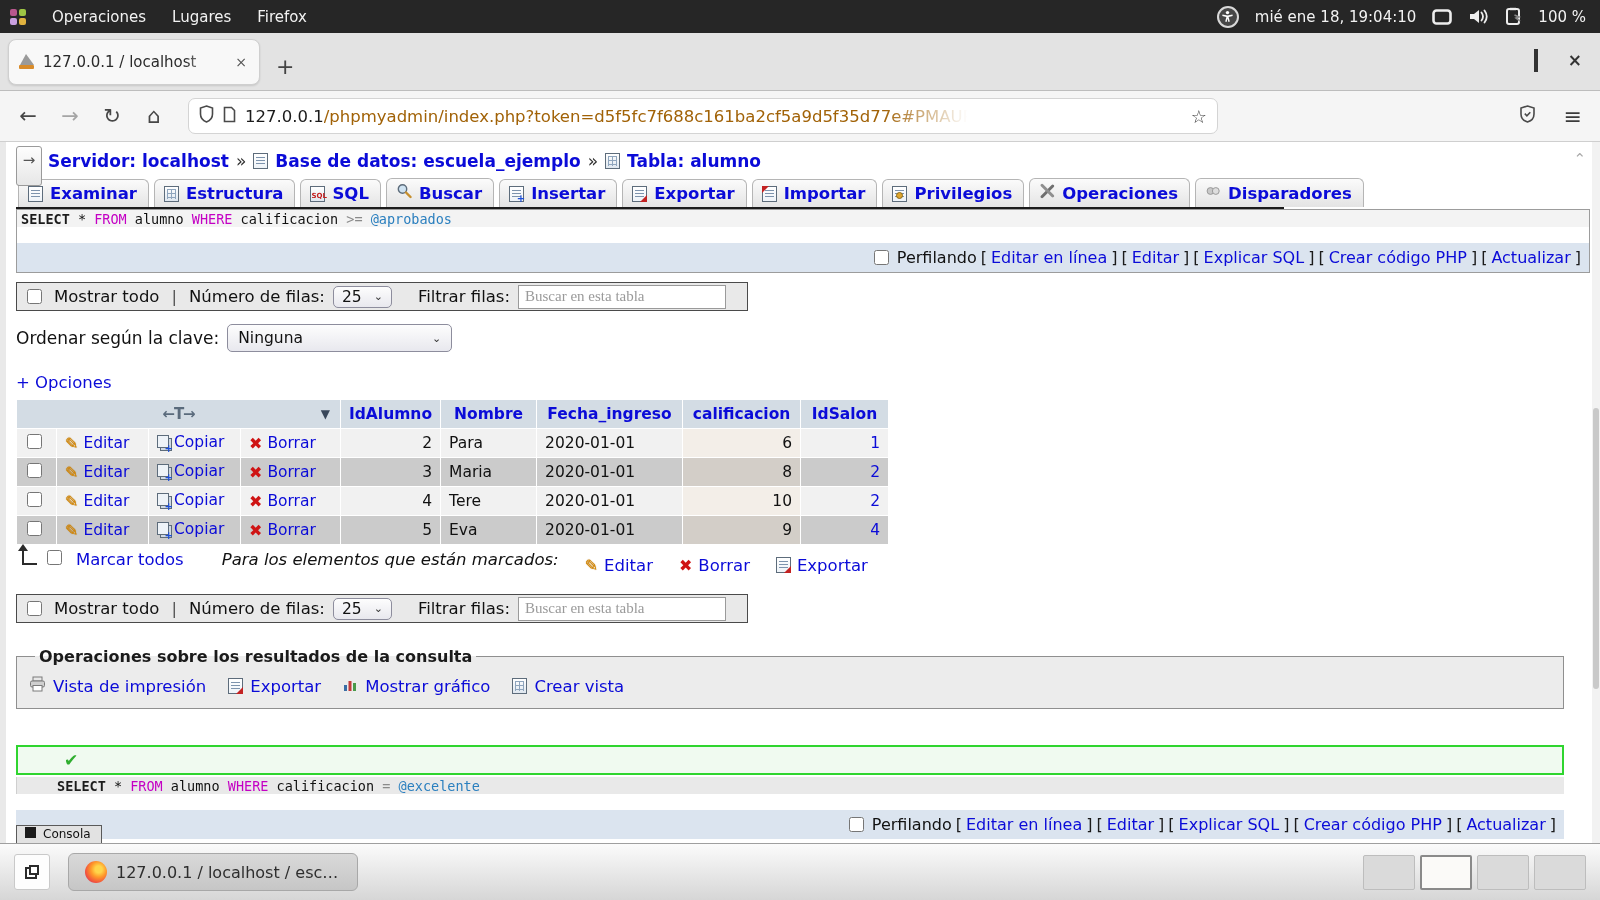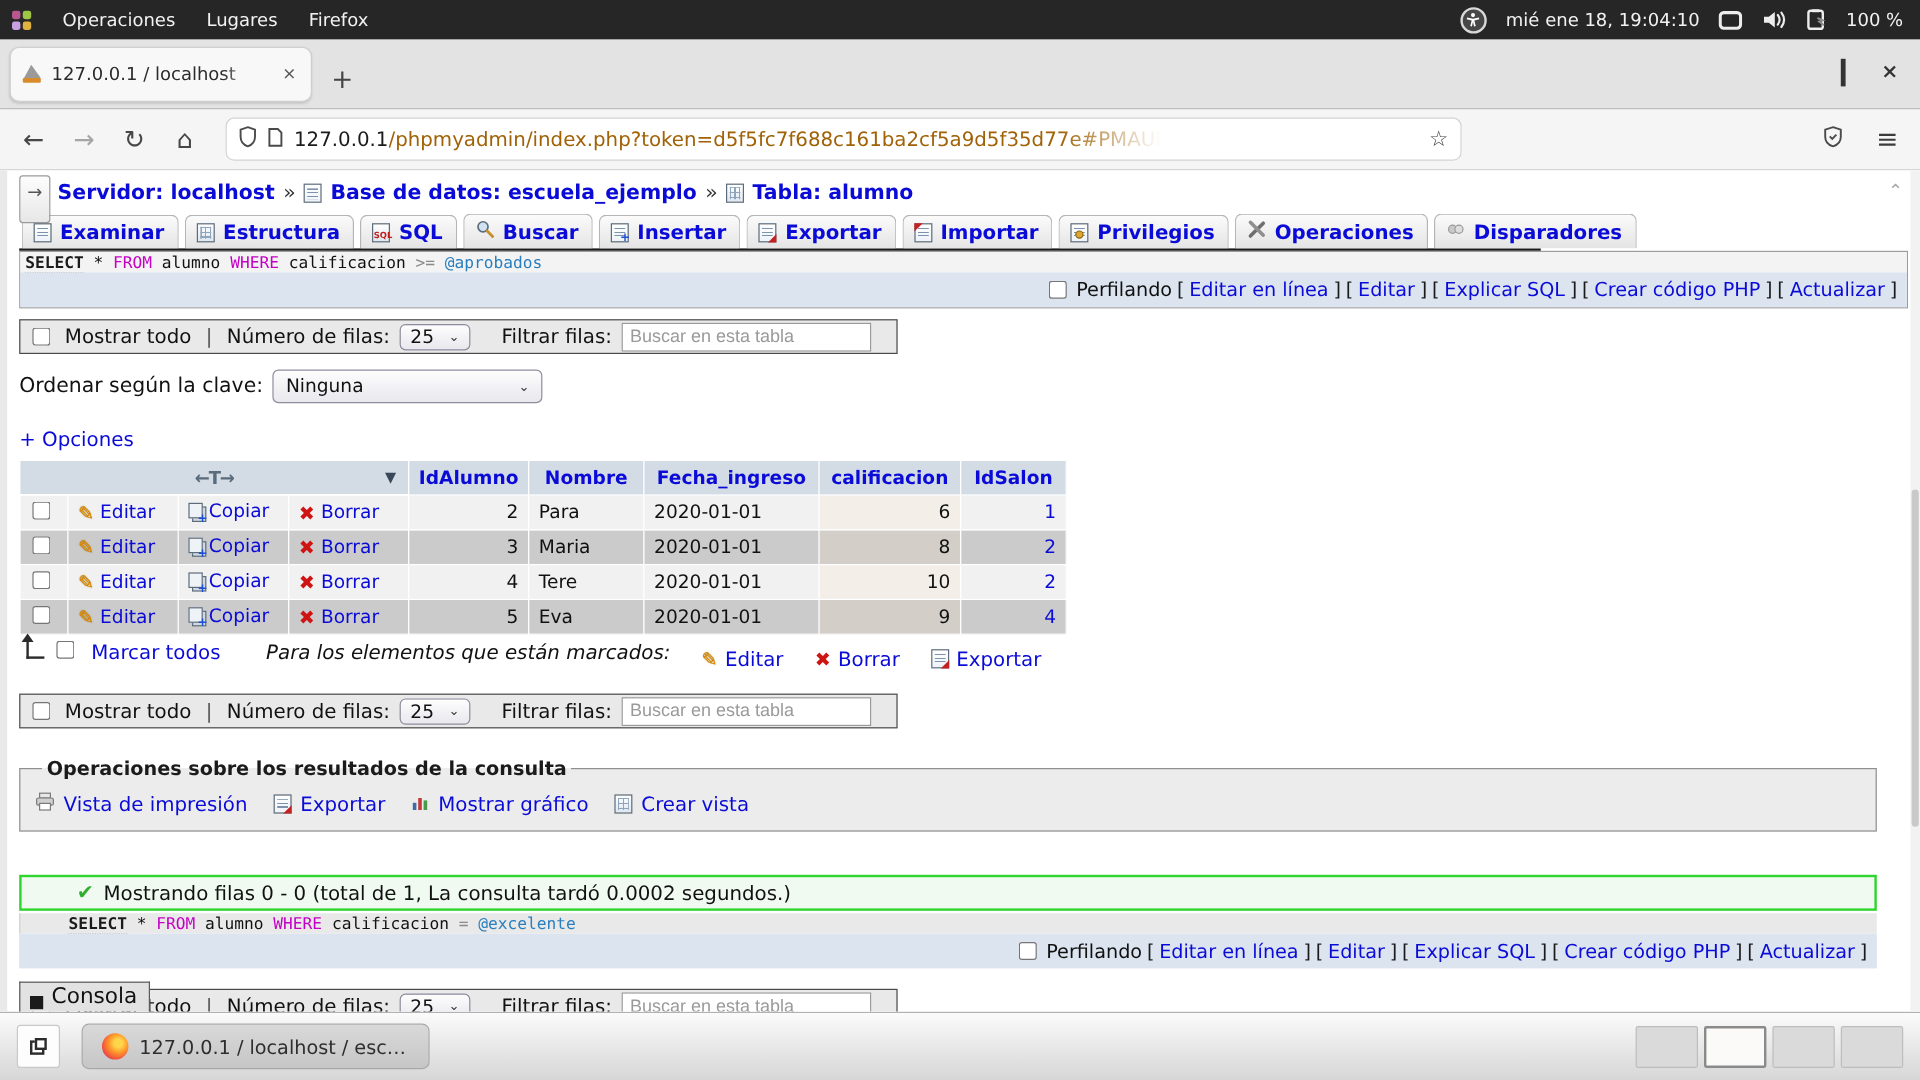--- a/index.html
+++ b/index.html
@@ -76,29 +76,29 @@
   .icon-copy { width:12px; height:13px; border:1px solid #5d6c7b; background:#eef3f8; box-shadow:3px 3px 0 -1px #cfd9e3, 3px 3px 0 0 #5d6c7b; display:inline-block; position:relative; top:-1px; }
   .icon-copy::after { content:"+"; position:absolute; right:-5px; bottom:-7px; color:#1d4ed8; font-weight:bold; font-size:10px; }
 
   
   .qbox1 { border:1px solid #9c9c9c; margin-top:0; }
   .sql-line { font-family:"DejaVu Sans Mono","Liberation Mono",monospace; font-size:13.5px; padding:1px 4px 2px 4px; background:#f3f3f3; white-space:nowrap; overflow:hidden; height:17px; }
   .kw-select { color:#1b1b1b; border-bottom:1px dotted #777;font-weight:bold; }
   .kw { color:#c400c4; }
   .sql-op { color:#8a8a8a; }
   .sql-var { color:#2a7fbf; }
-  .profiling-strip { background:#dbe4ef; padding:5px 8px; display:flex; justify-content:flex-end; align-items:center; gap:4px; font-size:16px; }
+  .profiling-strip { background:#dbe4ef; padding:5px 8px; display:flex; justify-content:flex-end; align-items:center; gap:4px; font-size:16px;margin-top:16px; }
   .profiling-strip .br { color:#1b1b1b; }
   .cb { width:15px; height:15px; accent-color:#888; margin-right:4px; }
 
   .controls-bar { width:732px; border:1px solid #4a4a4a; background:#e9e9e9; display:flex; align-items:center; gap:8px; padding:3px 10px; font-size:16.5px; height:29px; }
   .controls-bar .sep { color:#555; padding:0 4px; }
   .mini-select { border:1px solid #8d8d9d; border-radius:5px; background:linear-gradient(#fdfdfd,#e8e8ee); padding:1px 8px; display:inline-flex; align-items:center; gap:12px; font-size:15.5px; }
   .mini-select .chev { font-size:11px; color:#333; }
-  .filter-input { width:208px; height:24px; border:1px solid #9a9a9a; background:#fff; font-size:15px; padding:0 6px; font-family:Liberation Sans, sans-serif; }
+  .filter-input { width:208px; height:24px; border:1px solid #9a9a9a; background:#fff; font-size:15px; padding:0 6px; font-family:Liberation Serif, serif; }
   .filter-input::placeholder { color:#9a9a9a; }
 
   .sort-row { margin-top:13px; display:flex; align-items:center; gap:8px; font-size:17px; }
   .sort-row .mini-select { min-width:225px; justify-content:space-between; padding:4px 10px; }
 
   .options-link { margin-top:21px; font-size:16.5px; }
 
   table.results { border-collapse:collapse; margin-top:7px; }
   table.results th, table.results td { border:1px solid #fff; font-size:15.5px; padding:3px 8px; height:29px; }
   table.results thead th { background:#d3dce4; color:#0b0bd8; font-weight:bold; text-align:center; }
@@ -128,21 +128,21 @@
   fieldset.ops { margin-top:24px; border:1px solid #8f8f8f; background:#ececec; padding:8px 12px 12px 12px; width:1548px; }
   fieldset.ops legend { font-weight:bold; font-size:16px; color:#1b1b1b; padding:0 4px; margin-left:6px; }
   .ops-links { display:flex; align-items:center; gap:22px; font-size:16.5px; padding-top:2px; }
   .ops-links .ol { display:inline-flex; align-items:center; gap:7px; }
 
   .success-box { margin-top:36px; border:2px solid #2fd52f; background:#f0faf0; width:1548px; height:30px; display:flex; align-items:center; gap:8px; padding-left:46px; font-size:16.5px; }
   .qbox2 { width:1548px; margin-top:2px; }
   .qbox2 .sql-line { background:#e9e9e9; border-left:1px solid #cfcfcf;padding-left:40px; }
   .bar3 { margin-top:17px; }
 
-  .console-tab { position:absolute; left:10px; bottom:0; background:#e2e2e2; border:1px solid #5a5a5a; border-bottom:none; padding:1px 10px 2px 8px; font-size:18px; display:flex; align-items:flex-end; gap:7px; }
+  .console-tab { position:absolute; left:10px; bottom:0; background:#e2e2e2; border:1px solid #5a5a5a; border-bottom:none; padding:1px 10px 2px 8px; font-size:12px; display:flex; align-items:flex-start; gap:7px; }
   .console-sq { width:11px; height:11px; background:#1b1b1b; display:inline-block; }
 
   .page-scrollbar { position:absolute; right:0; top:0; bottom:0; width:8px; background:#f2f2f2; }
   .page-scrollbar .thumb { position:absolute; top:38%; height:40%; left:1px; right:1px; background:#c9c9c9; border-radius:4px; }
 
   
   .taskbar { height:57px; background:linear-gradient(#fbfbfb,#d6d6d6); border-top:1px solid #9f9f9f; display:flex; align-items:center; padding:0 14px; gap:18px; }
   .showdesk-btn { width:36px; height:36px; background:#fdfdfd; border:1px solid #c9c9c9; border-radius:3px; display:flex; align-items:center; justify-content:center; }
   .showdesk-glyph { width:14px; height:14px; position:relative; }
   .showdesk-glyph::before { content:""; position:absolute; left:0; bottom:0; width:8px; height:8px; border:2px solid #2b2b2b; }
@@ -538,21 +538,20 @@
       </span>
       <span class="ol">
         <span class="micon grid"></span>
         <a class="blue">Crear vista</a>
       </span>
     </div>
   </fieldset>
 
   <div class="success-box">
     <span class="icon-check">✔</span>
-    <span>Mostrando filas 0 - 0 (total de 1, La consulta tardó 0.0002 segundos.)</span>
   </div>
 
   <div class="qbox2">
     <div class="sql-line">
       <span class="kw-select">SELECT</span>
       <span>*</span>
       <span class="kw">FROM</span>
       <span>alumno</span>
       <span class="kw">WHERE</span>
       <span>calificacion</span>

